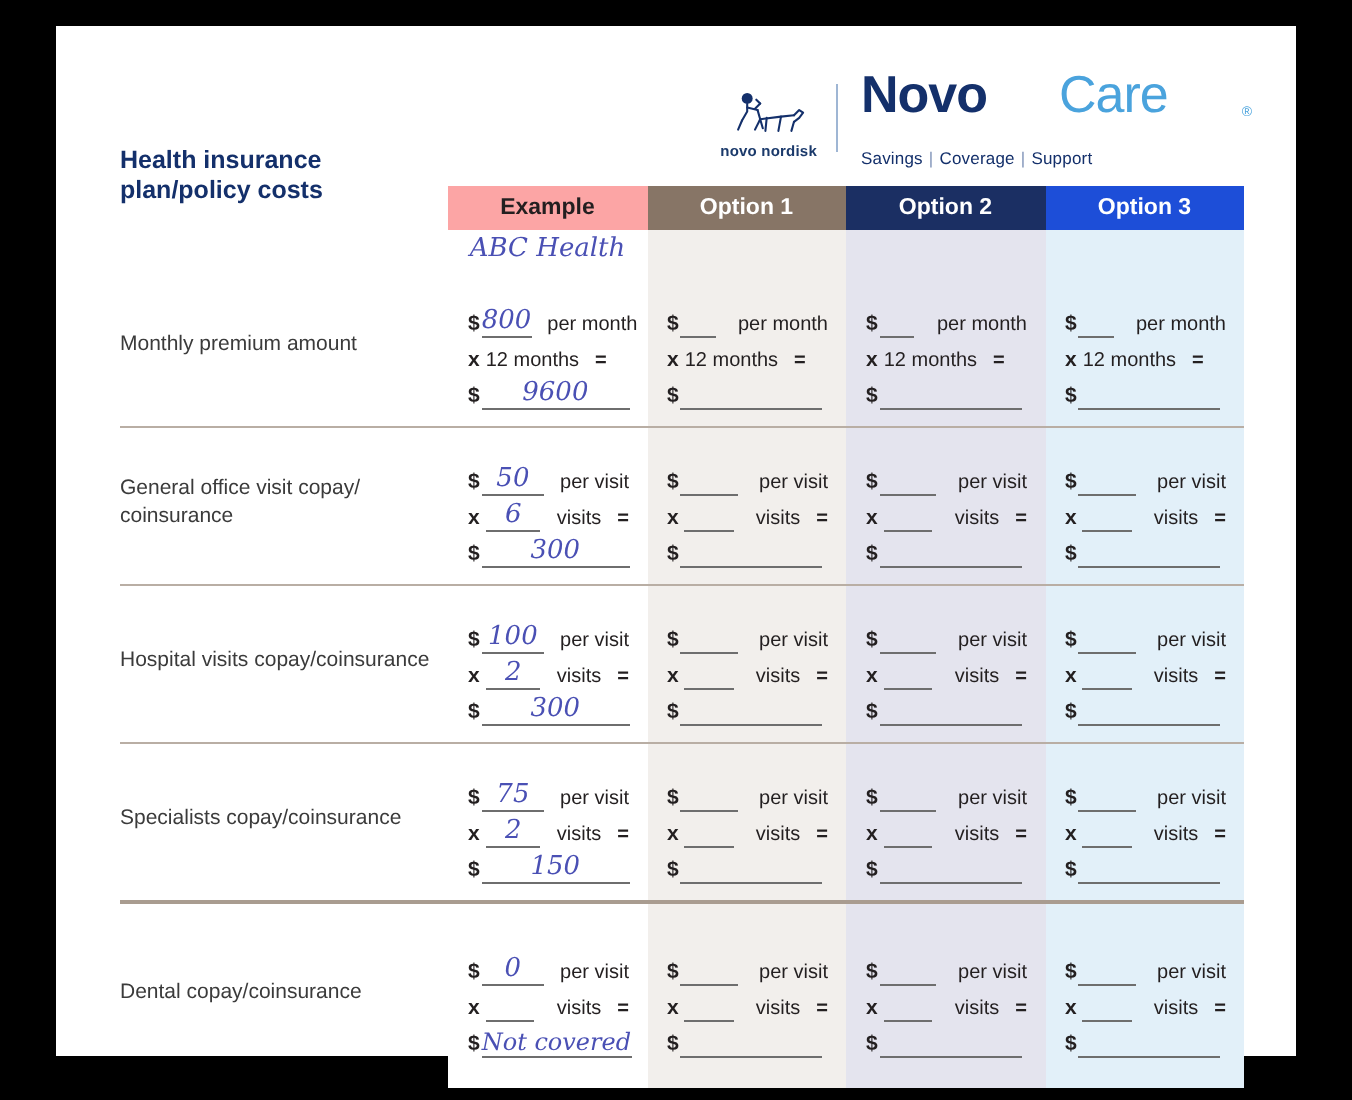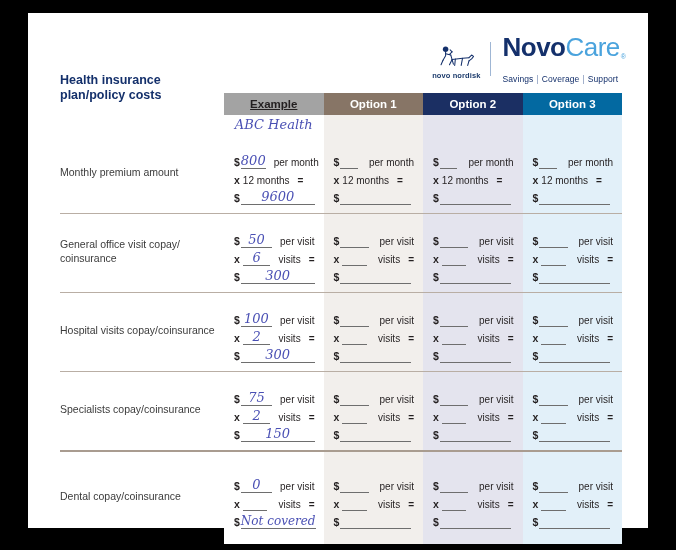--- a/index.html
+++ b/index.html
@@ -19,21 +19,21 @@
     display:flex;align-items:center;height:44px;
   }
   .nn-mark{display:flex;flex-direction:column;align-items:center;justify-content:flex-end;height:42px;}
   .nn-bull{width:40px;height:26px;}
   .nn-word{
     font-size:7.5px;font-weight:bold;color:#1b3a6b;letter-spacing:.1px;
     margin-top:1px;white-space:nowrap;
   }
   .logo-div{width:1px;height:34px;background:#9fb6d4;margin:0 11px 0 10px;}
   .nc-block{display:flex;flex-direction:column;justify-content:center;}
-  .nc-top{display:flex;align-items:flex-end;line-height:1;}
+  .nc-top{display:flex;align-items:flex-end;line-height:1;gap:36px;}
   .nc-novo{font-size:26px;font-weight:bold;color:#14306b;letter-spacing:-.5px;}
   .nc-care{font-size:26px;color:#4aa3dd;letter-spacing:-.5px;font-weight:400;}
   .nc-reg{font-size:7px;color:#4aa3dd;vertical-align:super;margin-left:1px;}
   .nc-tag{
     font-size:8.5px;color:#14306b;margin-top:14px;letter-spacing:.1px;
     white-space:nowrap;
   }
   .nc-tag span.sep{color:#7f93b8;margin:0 3px;}
   
   .sec-title{
@@ -53,24 +53,24 @@
   }
   table.grid td,table.grid th{padding:0;vertical-align:top;}
   col.c-label{width:164px;}
   col.c-col{width:99.5px;}
   
   .hd{
     height:22px;text-align:center;font-size:11.5px;font-weight:bold;
     line-height:22px;
   }
   .hd-blank{background:transparent;}
-  .hd-ex{background:#a3a3a3;color:#231f20;text-decoration:underline;}
+  .hd-ex{background:#fca5a5;color:#231f20;}
   .hd-o1{background:#877566;color:#ffffff;}
   .hd-o2{background:#1b2f63;color:#ffffff;}
-  .hd-o3{background:#0369a1;color:#ffffff;}
+  .hd-o3{background:#1d4ed8;color:#ffffff;}
   
   .sub-ex{
     height:27px;text-align:center;
   }
   .hand{
     font-family:"DejaVu Serif",serif;font-style:italic;
     color:#4a50b4;
   }
   .abc{font-size:13px;}
   

